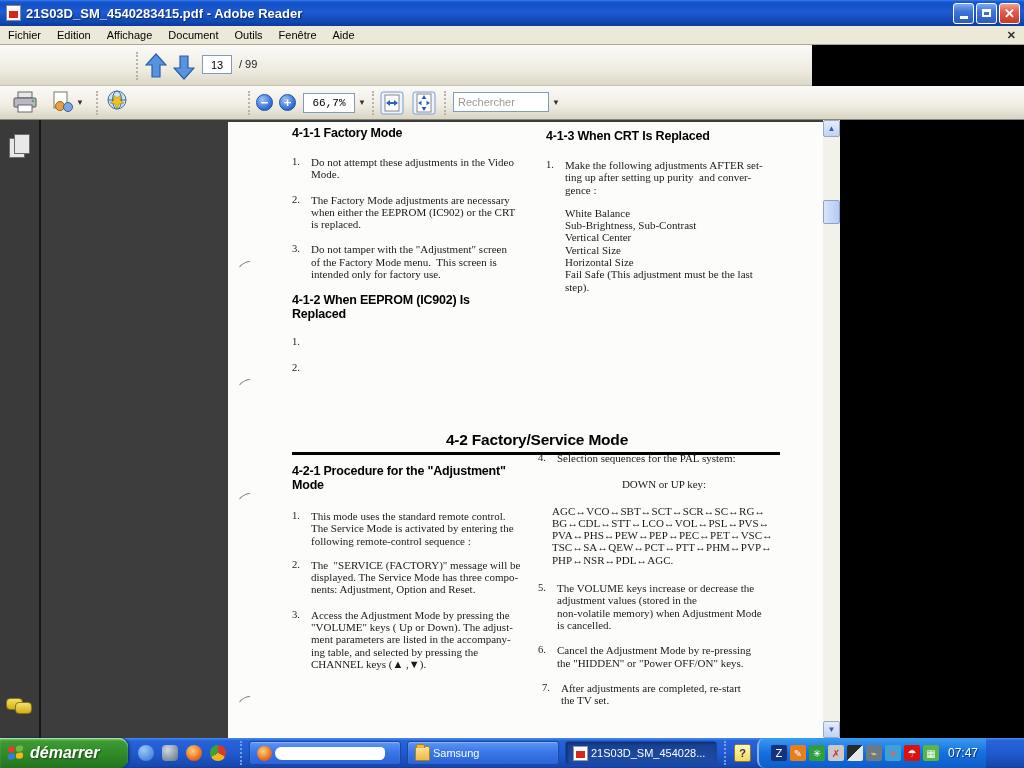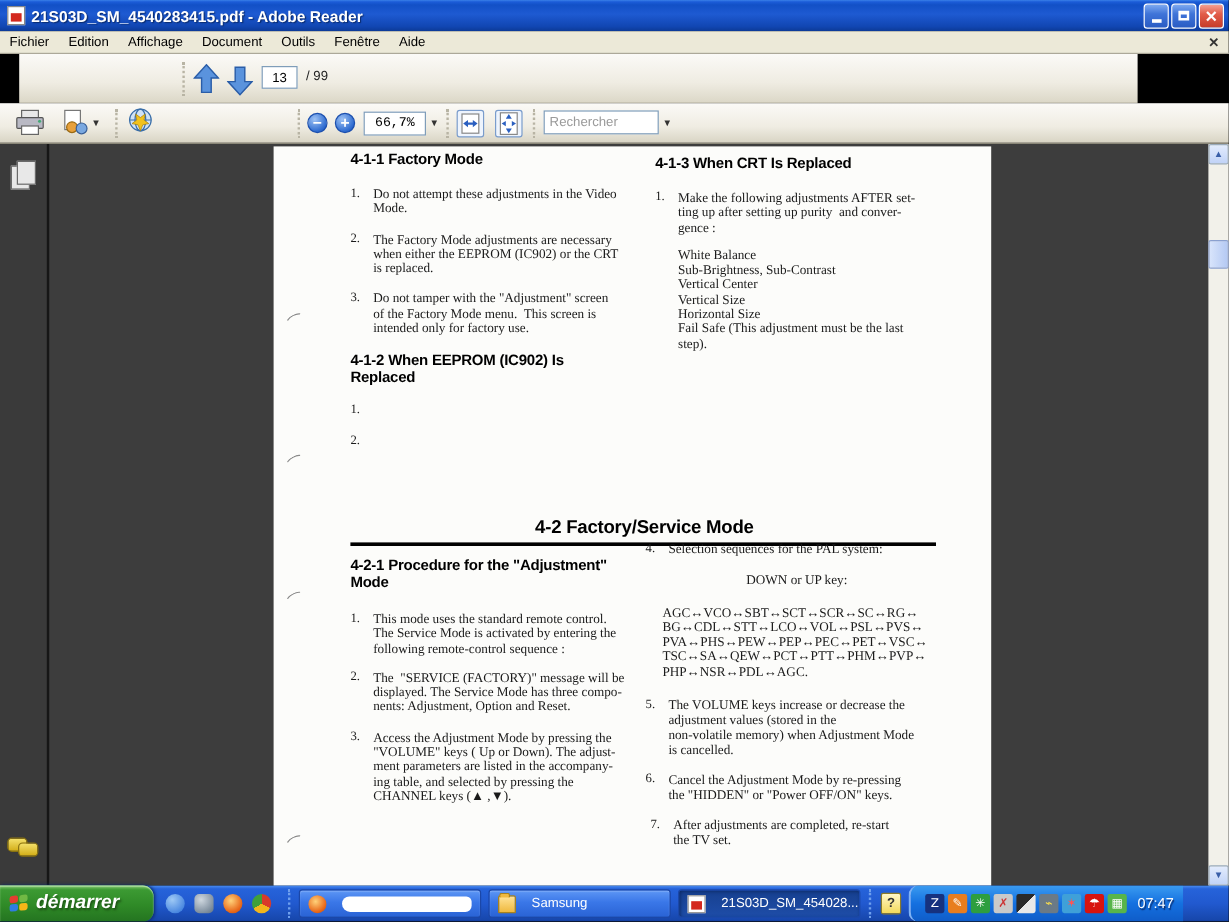--- a/index.html
+++ b/index.html
@@ -23,21 +23,21 @@
   .wbtn .restsq { width:9px; height:8px; border:2px solid #fff; border-top-width:3px; background:transparent; }
   .wbtn.close { background:linear-gradient(180deg,#f3a093 0%,#e25d4a 40%,#c63b28 100%); font-size:13px; }
 
   
   .menubar { position:absolute; left:0; top:26px; width:1024px; height:19px; background:#ece9d8;
     border-bottom:1px solid #aca899; display:flex; align-items:center; font-size:11px; color:#000; }
   .menu-item { padding:2px 8px; }
   .menu-close { margin-left:auto; margin-right:8px; font-size:11px; font-weight:bold; color:#333; }
 
   
-  .toolbar1 { position:absolute; left:16px; top:45px; width:932px; height:41px;
+  .toolbar1 { position:absolute; left:0; top:45px; width:812px; height:41px;
     background:linear-gradient(180deg,#fbfaf7 0%,#efece2 60%,#dcd8c8 100%);
     border-bottom:1px solid #c6c2b2; }
   .toolbar2 { position:absolute; left:0; top:86px; width:1024px; height:34px;
     background:linear-gradient(180deg,#fbfaf7 0%,#efece2 60%,#d8d4c4 100%);
     border-bottom:1px solid #8a8778; }
   .tsep { position:absolute; width:0; border-left:2px dotted #b8b4a4; }
   .navarrow { position:absolute; width:22px; height:26px; }
   .pagebox { position:absolute; width:30px; height:19px; font-size:11px; text-align:center;
     border:1px solid #7f9db9; background:#fff; font-family:"Liberation Sans",sans-serif; }
   .pagetotal { position:absolute; font-size:11px; color:#222; }
@@ -46,21 +46,21 @@
     background:radial-gradient(circle at 35% 30%,#9fc3f5,#2f6cd0 70%,#1c4fae); border:1px solid #1c4fae;
     display:flex; align-items:center; justify-content:center; line-height:1; }
   .zoombox { position:absolute; width:52px; height:20px; border:1px solid #7f9db9; background:#fff;
     font-size:11px; display:flex; align-items:center; justify-content:center; }
   .drop { font-size:8px; color:#333; }
   .searchbox { position:absolute; width:96px; height:20px; border:1px solid #7f9db9; background:#fff;
     font-size:11px; padding:0 4px; color:#444; font-family:"Liberation Sans",sans-serif; }
   .searchbox::placeholder { color:#9a9a9a; }
 
   
-  .docarea { position:absolute; left:0; top:120px; width:1024px; height:618px; background:#3d3d3d; }
+  .docarea { position:absolute; left:0; top:120px; width:840px; height:618px; background:#3d3d3d; }
   .navstrip { position:absolute; left:0; top:0; width:41px; height:618px; background:#3a3a3a;
     border-right:2px solid #161616; }
   .pages-ico { position:absolute; left:9px; top:14px; width:22px; height:26px; }
   .pages-ico .p1,.pages-ico .p2 { position:absolute; width:16px; height:20px; background:#e8e8e8; border:1px solid #6a6a6a; }
   .pages-ico .p1 { left:0; top:4px; } .pages-ico .p2 { left:5px; top:0; }
   .comments-ico { position:absolute; left:6px; top:576px; width:30px; height:22px; }
   .comments-ico .b1,.comments-ico .b2 { position:absolute; width:17px; height:12px; border-radius:4px;
     background:linear-gradient(180deg,#f3e06a,#d3ae18); border:1px solid #8a7310; }
   .comments-ico .b1 { left:0; top:2px; } .comments-ico .b2 { left:9px; top:6px; }
 
@@ -98,21 +98,21 @@
   .xpflag i:nth-child(1){background:#e33e30}.xpflag i:nth-child(2){background:#71b944}
   .xpflag i:nth-child(3){background:#2f7de1}.xpflag i:nth-child(4){background:#f7b718}
   .startlbl { color:#fff; font-weight:bold; font-style:italic; font-size:16px; text-shadow:1px 1px 2px #1a4a12; }
   .qlaunch { display:flex; align-items:center; gap:8px; padding:0 10px; }
   .ql { width:16px; height:16px; border-radius:50%; }
   .ql.ie { background:radial-gradient(circle at 35% 30%,#9ec9f5,#2a6fd8); }
   .ql.bird { background:radial-gradient(circle at 35% 30%,#cfd8e0,#5e7184); border-radius:4px; }
   .ql.ff { background:radial-gradient(circle at 40% 35%,#ffd27a,#e8681a 65%,#b84a0a); }
   .ql.ball { background:conic-gradient(#d83b2a 0 33%,#f2b61c 33% 66%,#3fa03a 66% 100%); }
   .tb-sep { width:0; height:24px; border-left:2px dotted #6fa0ee; margin:0 4px; }
-  .taskbtn { height:24px; margin:0 3px; border-radius:3px; display:flex; align-items:center; gap:13px;
+  .taskbtn { height:24px; margin:0 3px; border-radius:3px; display:flex; align-items:center; gap:3px;
     padding:0 7px; font-size:11px; color:#fff;
     background:linear-gradient(180deg,#5d96f5 0%,#3a77e8 45%,#2a63d5 100%); border:1px solid #1b47a8;
     box-shadow:inset 0 1px 1px #8cb4f8; width:152px; overflow:hidden; white-space:nowrap; }
   .taskbtn.active { background:linear-gradient(180deg,#17408f,#1e4da8); box-shadow:inset 1px 1px 3px #0c2a66; }
   .ticon { width:15px; height:15px; flex:none; }
   .ticon.ff { border-radius:50%; background:radial-gradient(circle at 40% 35%,#ffd27a,#e8681a 65%,#b84a0a); }
   .ticon.folder { background:linear-gradient(180deg,#ffe396,#efb93f); border:1px solid #a8821d; border-radius:2px 2px 1px 1px; position:relative; }
   .ticon.folder::before { content:""; position:absolute; left:0; top:-3px; width:7px; height:3px;
     background:#efb93f; border:1px solid #a8821d; border-bottom:none; border-radius:2px 2px 0 0; }
   .ticon.pdf { background:#fff; border:1px solid #999; position:relative; }

